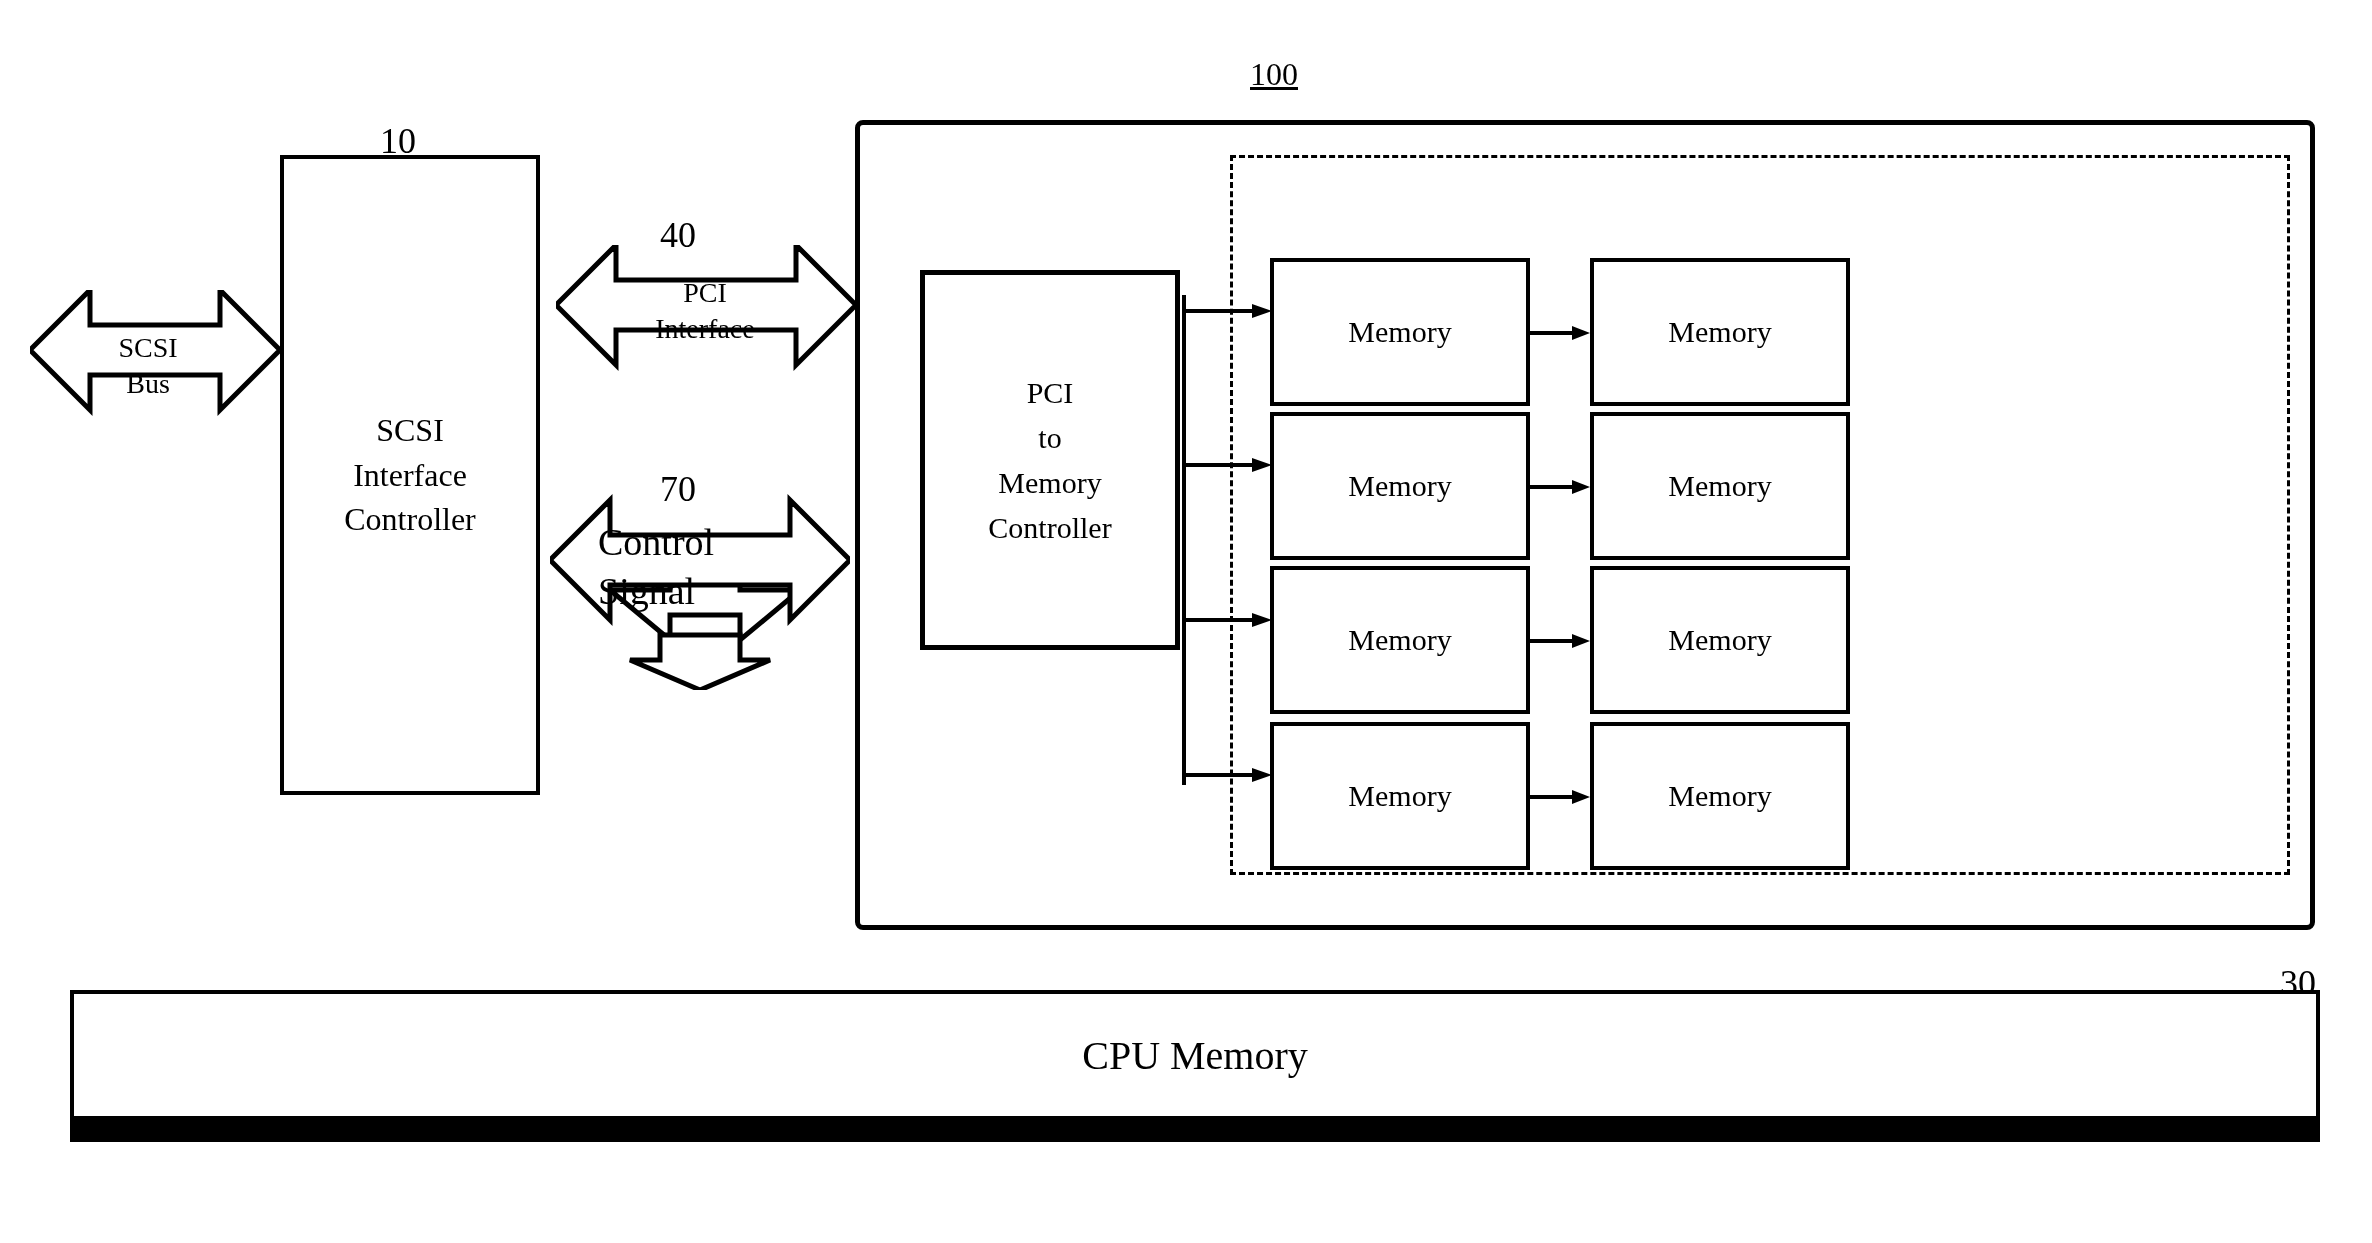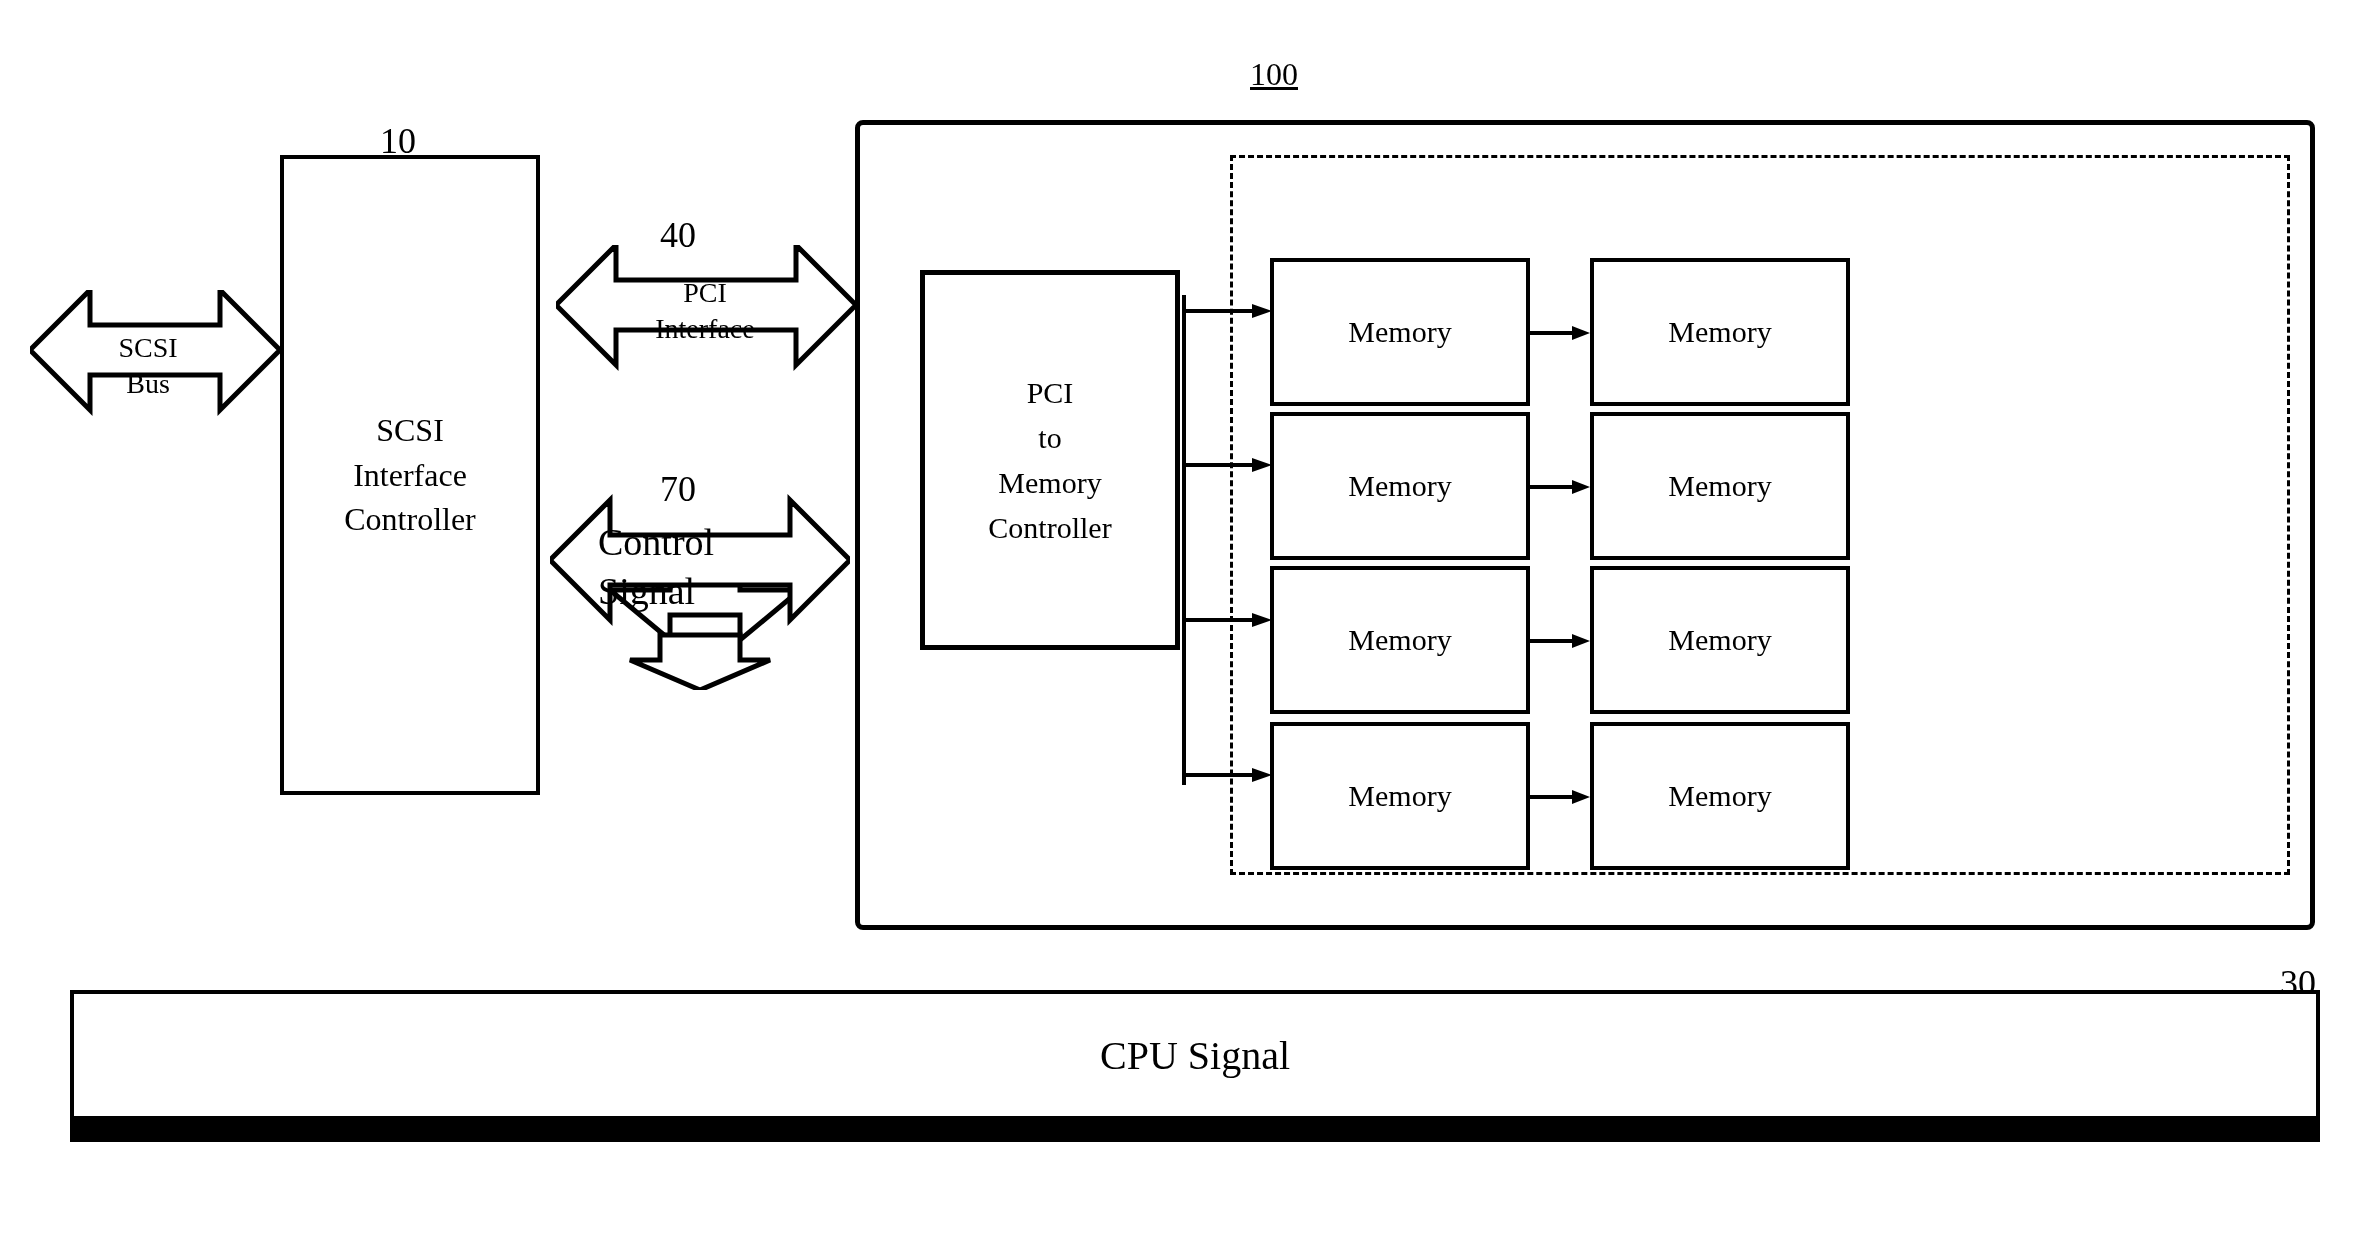--- a/index.html
+++ b/index.html
@@ -297,18 +297,18 @@
   <div class="memory-box" style="left:1590px; top:722px; width:260px; height:148px;">
     <span>Memory</span>
   </div>
 
   <svg class="arrow-svg" style="left:1530px; top:782px;" width="60" height="30">
     <line x1="0" y1="15" x2="42" y2="15" stroke="black" stroke-width="4"></line>
     <polygon points="42,8 60,15 42,22" fill="black"></polygon>
   </svg>
 
   <div class="cpu-module-box">
-    <span>CPU Signal</span>
+    <span>CPU Memory</span>
   </div>
 
   <div style="position:absolute; left:70px; top:1120px; width:2250px; height:22px; background:#000;"></div>
 
 </div>
 
 </body></html>

